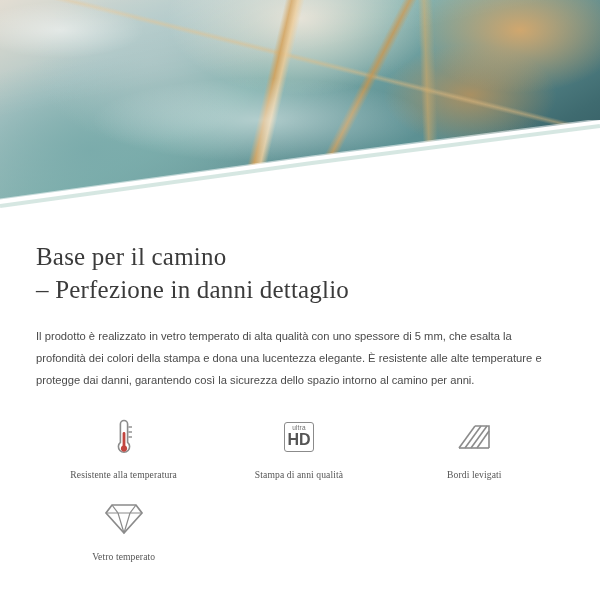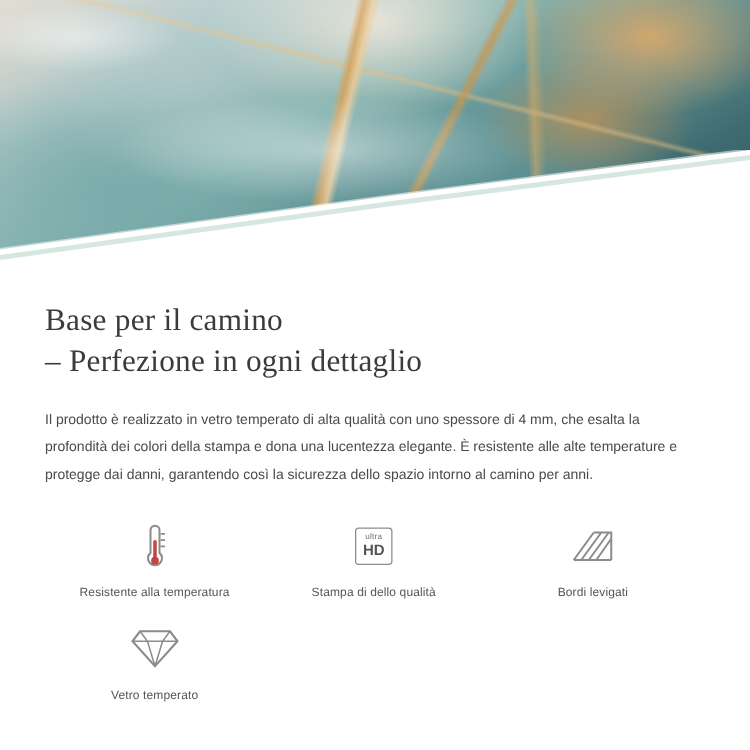--- a/index.html
+++ b/index.html
@@ -142,34 +142,35 @@
     display: flex;
     align-items: center;
     justify-content: center;
     margin-bottom: 9px;
   }
   .feature-label {
     font-size: 9.6px;
     color: #555555;
     text-align: left;
     letter-spacing: .1px;
+    font-family: Liberation Serif, serif;
   }
   svg { display: block; }
   .hd-box {
     width: 30px; height: 30px;
     border: 1.6px solid #8b8b8b;
     border-radius: 3px;
     display: flex;
     flex-direction: column;
     align-items: center;
     justify-content: center;
     line-height: 1;
   }
   .hd-box .u { font-size: 6.5px; color: #6f6f6f; letter-spacing: .2px; }
-  .hd-box .hd { font-size: 12px; font-weight: bold; color: #555; margin-top: 1px; }
+  .hd-box .hd { font-size: 16px; font-weight: bold; color: #555; margin-top: 1px; }
 </style>
 </head>
 <body>
 
 <div class="page">
 
   <div class="hero">
     <div class="hero-art"></div>
     <div class="hero-cut"></div>
     <svg class="glass-edge" viewBox="0 0 600 102">
@@ -182,24 +183,24 @@
         <span class="h"></span>
       <span class="d1"></span>
         <span class="d2"></span>
       <span class="sparkle-core"></span>
     </div>
   </div>
 
   <div class="content">
     <h1 class="headline">
       <span>Base per il camino</span>
-      <span class="l2">– Perfezione in ogni dettaglio</span>
+      <span class="l2">– Perfezione in danni dettaglio</span>
     </h1>
 
-    <p class="body-copy">Il prodotto è realizzato in vetro temperato di alta qualità con uno spessore di 4 mm, che esalta la profondità dei colori della stampa e dona una lucentezza elegante. È resistente alle alte temperature e protegge dai danni, garantendo così la sicurezza dello spazio intorno al camino per anni.</p>
+    <p class="body-copy">Il prodotto è realizzato in vetro temperato di alta qualità con uno spessore di 5 mm, che esalta la profondità dei colori della stampa e dona una lucentezza elegante. È resistente alle alte temperature e protegge dai danni, garantendo così la sicurezza dello spazio intorno al camino per anni.</p>
 
     <div class="features">
 
       <div class="feature">
         <div class="feature-icon">
           <svg width="22" height="44" viewBox="0 0 22 44">
             <path d="M11 5.5a3.6 3.6 0 0 0-3.6 3.6v18.2a5.6 5.6 0 1 0 7.2 0V9.1A3.6 3.6 0 0 0 11 5.5z" fill="none" stroke="#8b8b8b" stroke-width="1.6"></path>
             <circle cx="11" cy="33.6" r="3.1" fill="#c2453f"></circle>
             <rect x="9.6" y="17" width="2.8" height="15" rx="1.4" fill="#c2453f"></rect>
             <line x1="15.4" y1="12" x2="19" y2="12" stroke="#8b8b8b" stroke-width="1.4"></line>
@@ -210,21 +211,21 @@
         <div class="feature-label">Resistente alla temperatura</div>
       </div>
 
       <div class="feature">
         <div class="feature-icon">
           <div class="hd-box">
             <span class="u">ultra</span>
             <span class="hd">HD</span>
           </div>
         </div>
-        <div class="feature-label">Stampa di dello qualità</div>
+        <div class="feature-label">Stampa di anni qualità</div>
       </div>
 
 
       <div class="feature">
         <div class="feature-icon">
           <svg width="38" height="30" viewBox="0 0 38 30">
             <path d="M4 26 L20 4" stroke="#8b8b8b" stroke-width="1.6" fill="none"></path>
             <path d="M10 26 L26 4" stroke="#8b8b8b" stroke-width="1.6" fill="none"></path>
             <path d="M16 26 L32 4" stroke="#8b8b8b" stroke-width="1.6" fill="none"></path>
             <path d="M22 26 L34 9" stroke="#8b8b8b" stroke-width="1.6" fill="none"></path>

